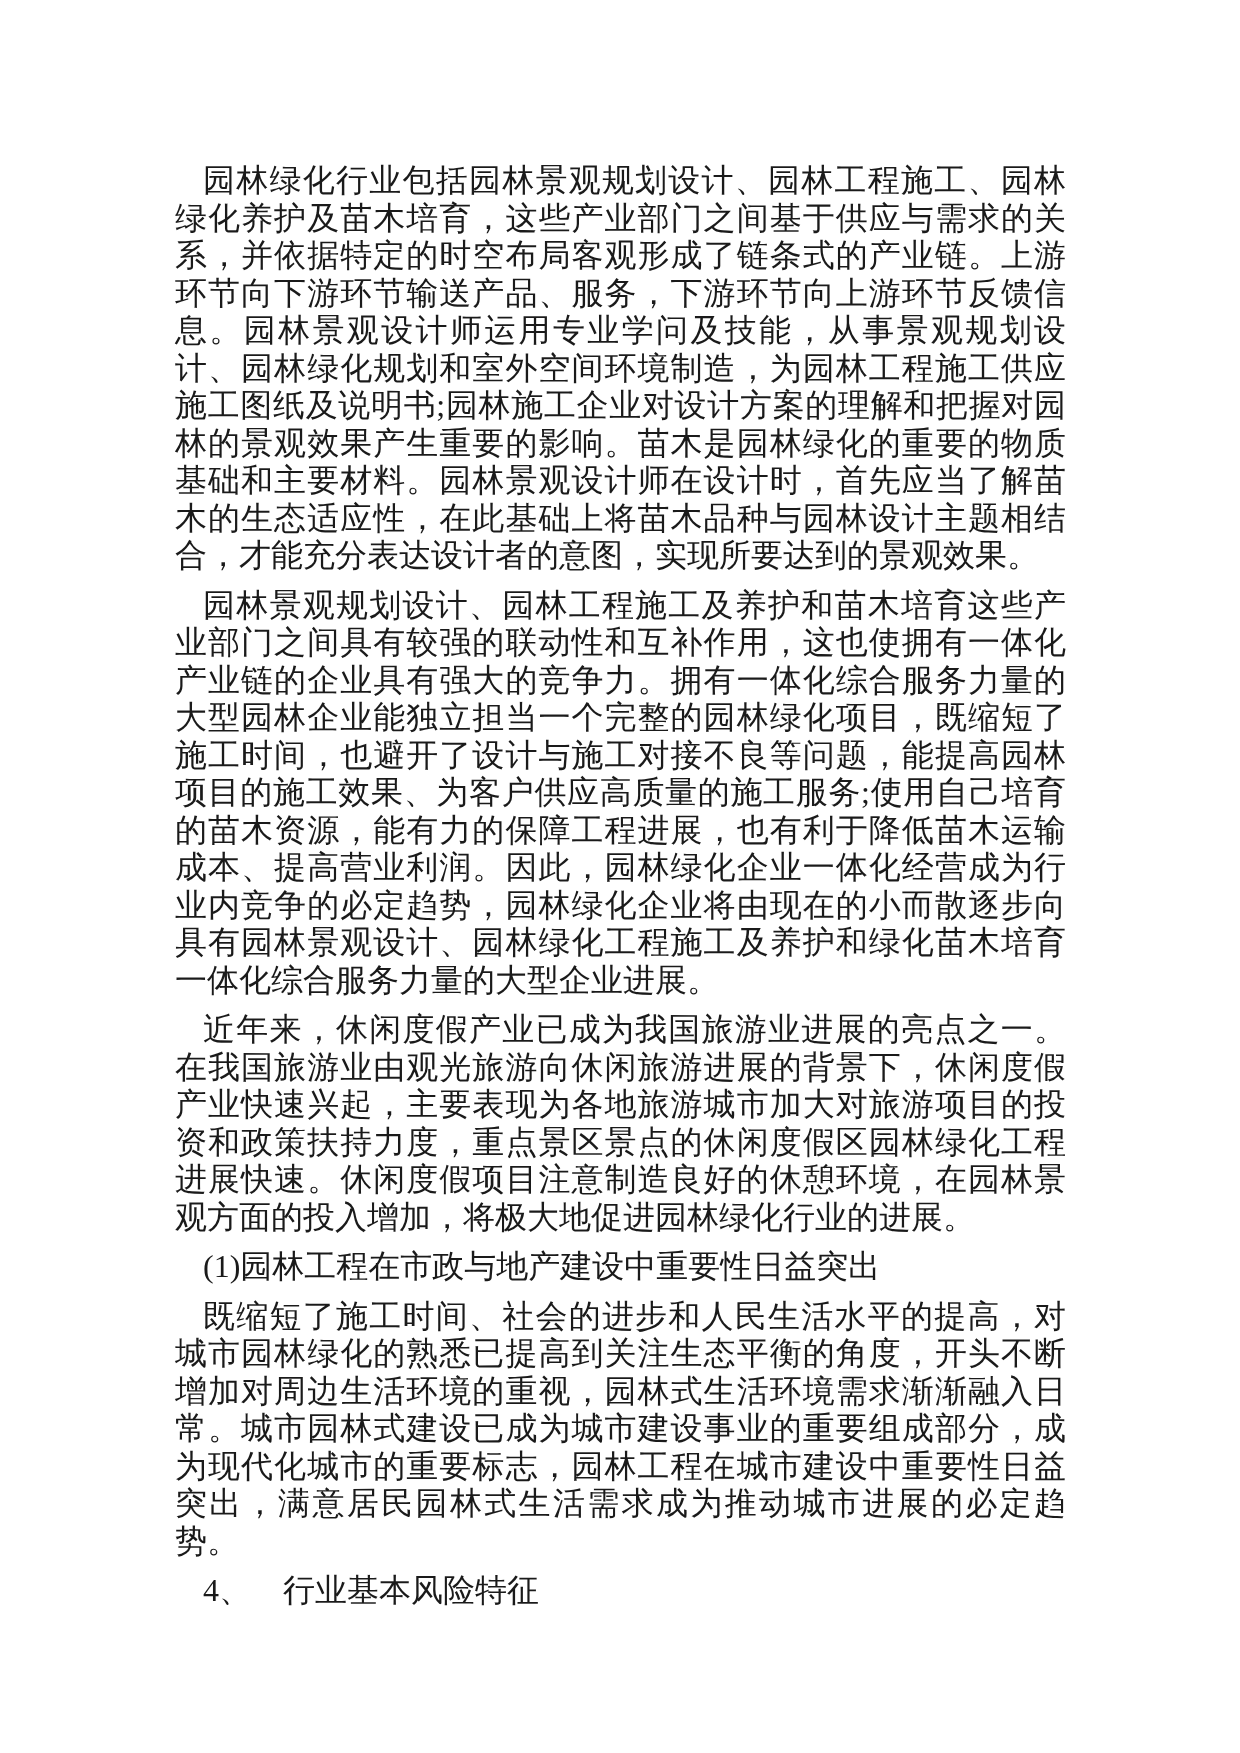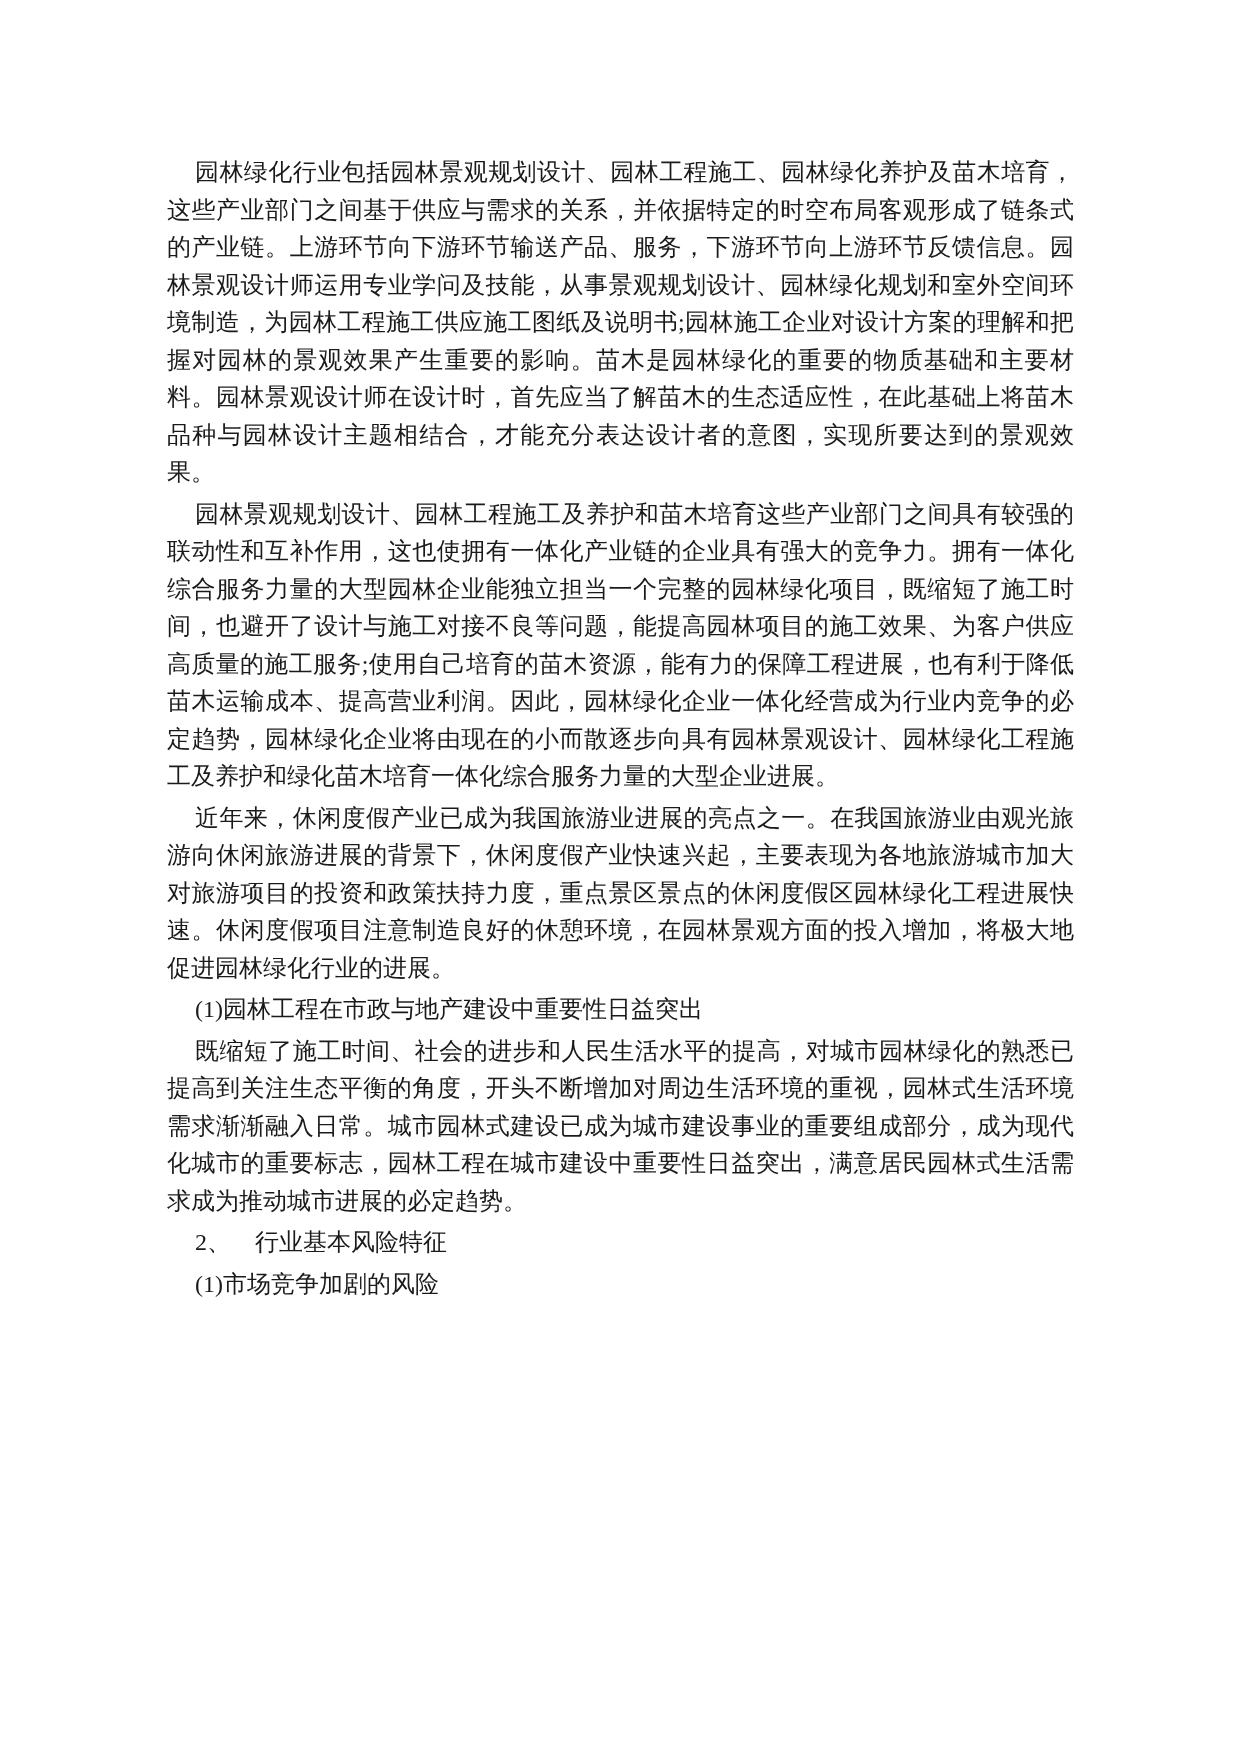--- a/index.html
+++ b/index.html
@@ -13,37 +13,36 @@
     height: 1753px;
     background: #ffffff;
     box-sizing: border-box;
     padding: 150px 162px 0 163px;
     overflow: hidden;
   }
   .content {
     width: 915px;
   }
   .content p {
-    margin: 4px;
+    margin: 12px;
     padding: 0;
     font-family: "Liberation Serif", "DejaVu Serif", serif;
-    font-size: 24px;
+    font-size: 32px;
     line-height: 37.5px;
     color: #1a1a1a;
     text-align: justify;
     text-indent: 28px;
     word-break: break-all;
   }
 </style>
 </head>
 <body>
 
 <div class="page">
   <div class="content">
     <p>园林绿化行业包括园林景观规划设计、园林工程施工、园林绿化养护及苗木培育，这些产业部门之间基于供应与需求的关系，并依据特定的时空布局客观形成了链条式的产业链。上游环节向下游环节输送产品、服务，下游环节向上游环节反馈信息。园林景观设计师运用专业学问及技能，从事景观规划设计、园林绿化规划和室外空间环境制造，为园林工程施工供应施工图纸及说明书;园林施工企业对设计方案的理解和把握对园林的景观效果产生重要的影响。苗木是园林绿化的重要的物质基础和主要材料。园林景观设计师在设计时，首先应当了解苗木的生态适应性，在此基础上将苗木品种与园林设计主题相结合，才能充分表达设计者的意图，实现所要达到的景观效果。</p>
     <p>园林景观规划设计、园林工程施工及养护和苗木培育这些产业部门之间具有较强的联动性和互补作用，这也使拥有一体化产业链的企业具有强大的竞争力。拥有一体化综合服务力量的大型园林企业能独立担当一个完整的园林绿化项目，既缩短了施工时间，也避开了设计与施工对接不良等问题，能提高园林项目的施工效果、为客户供应高质量的施工服务;使用自己培育的苗木资源，能有力的保障工程进展，也有利于降低苗木运输成本、提高营业利润。因此，园林绿化企业一体化经营成为行业内竞争的必定趋势，园林绿化企业将由现在的小而散逐步向具有园林景观设计、园林绿化工程施工及养护和绿化苗木培育一体化综合服务力量的大型企业进展。</p>
     <p>近年来，休闲度假产业已成为我国旅游业进展的亮点之一。在我国旅游业由观光旅游向休闲旅游进展的背景下，休闲度假产业快速兴起，主要表现为各地旅游城市加大对旅游项目的投资和政策扶持力度，重点景区景点的休闲度假区园林绿化工程进展快速。休闲度假项目注意制造良好的休憩环境，在园林景观方面的投入增加，将极大地促进园林绿化行业的进展。</p>
     <p>(1)园林工程在市政与地产建设中重要性日益突出</p>
     <p>既缩短了施工时间、社会的进步和人民生活水平的提高，对城市园林绿化的熟悉已提高到关注生态平衡的角度，开头不断增加对周边生活环境的重视，园林式生活环境需求渐渐融入日常。城市园林式建设已成为城市建设事业的重要组成部分，成为现代化城市的重要标志，园林工程在城市建设中重要性日益突出，满意居民园林式生活需求成为推动城市进展的必定趋势。</p>
-    <p>2、　行业基本风险特征</p>
-    <p>(1)市场竞争加剧的风险</p>
+    <p>4、　行业基本风险特征</p>
   </div>
 </div>
 
 </body></html>

